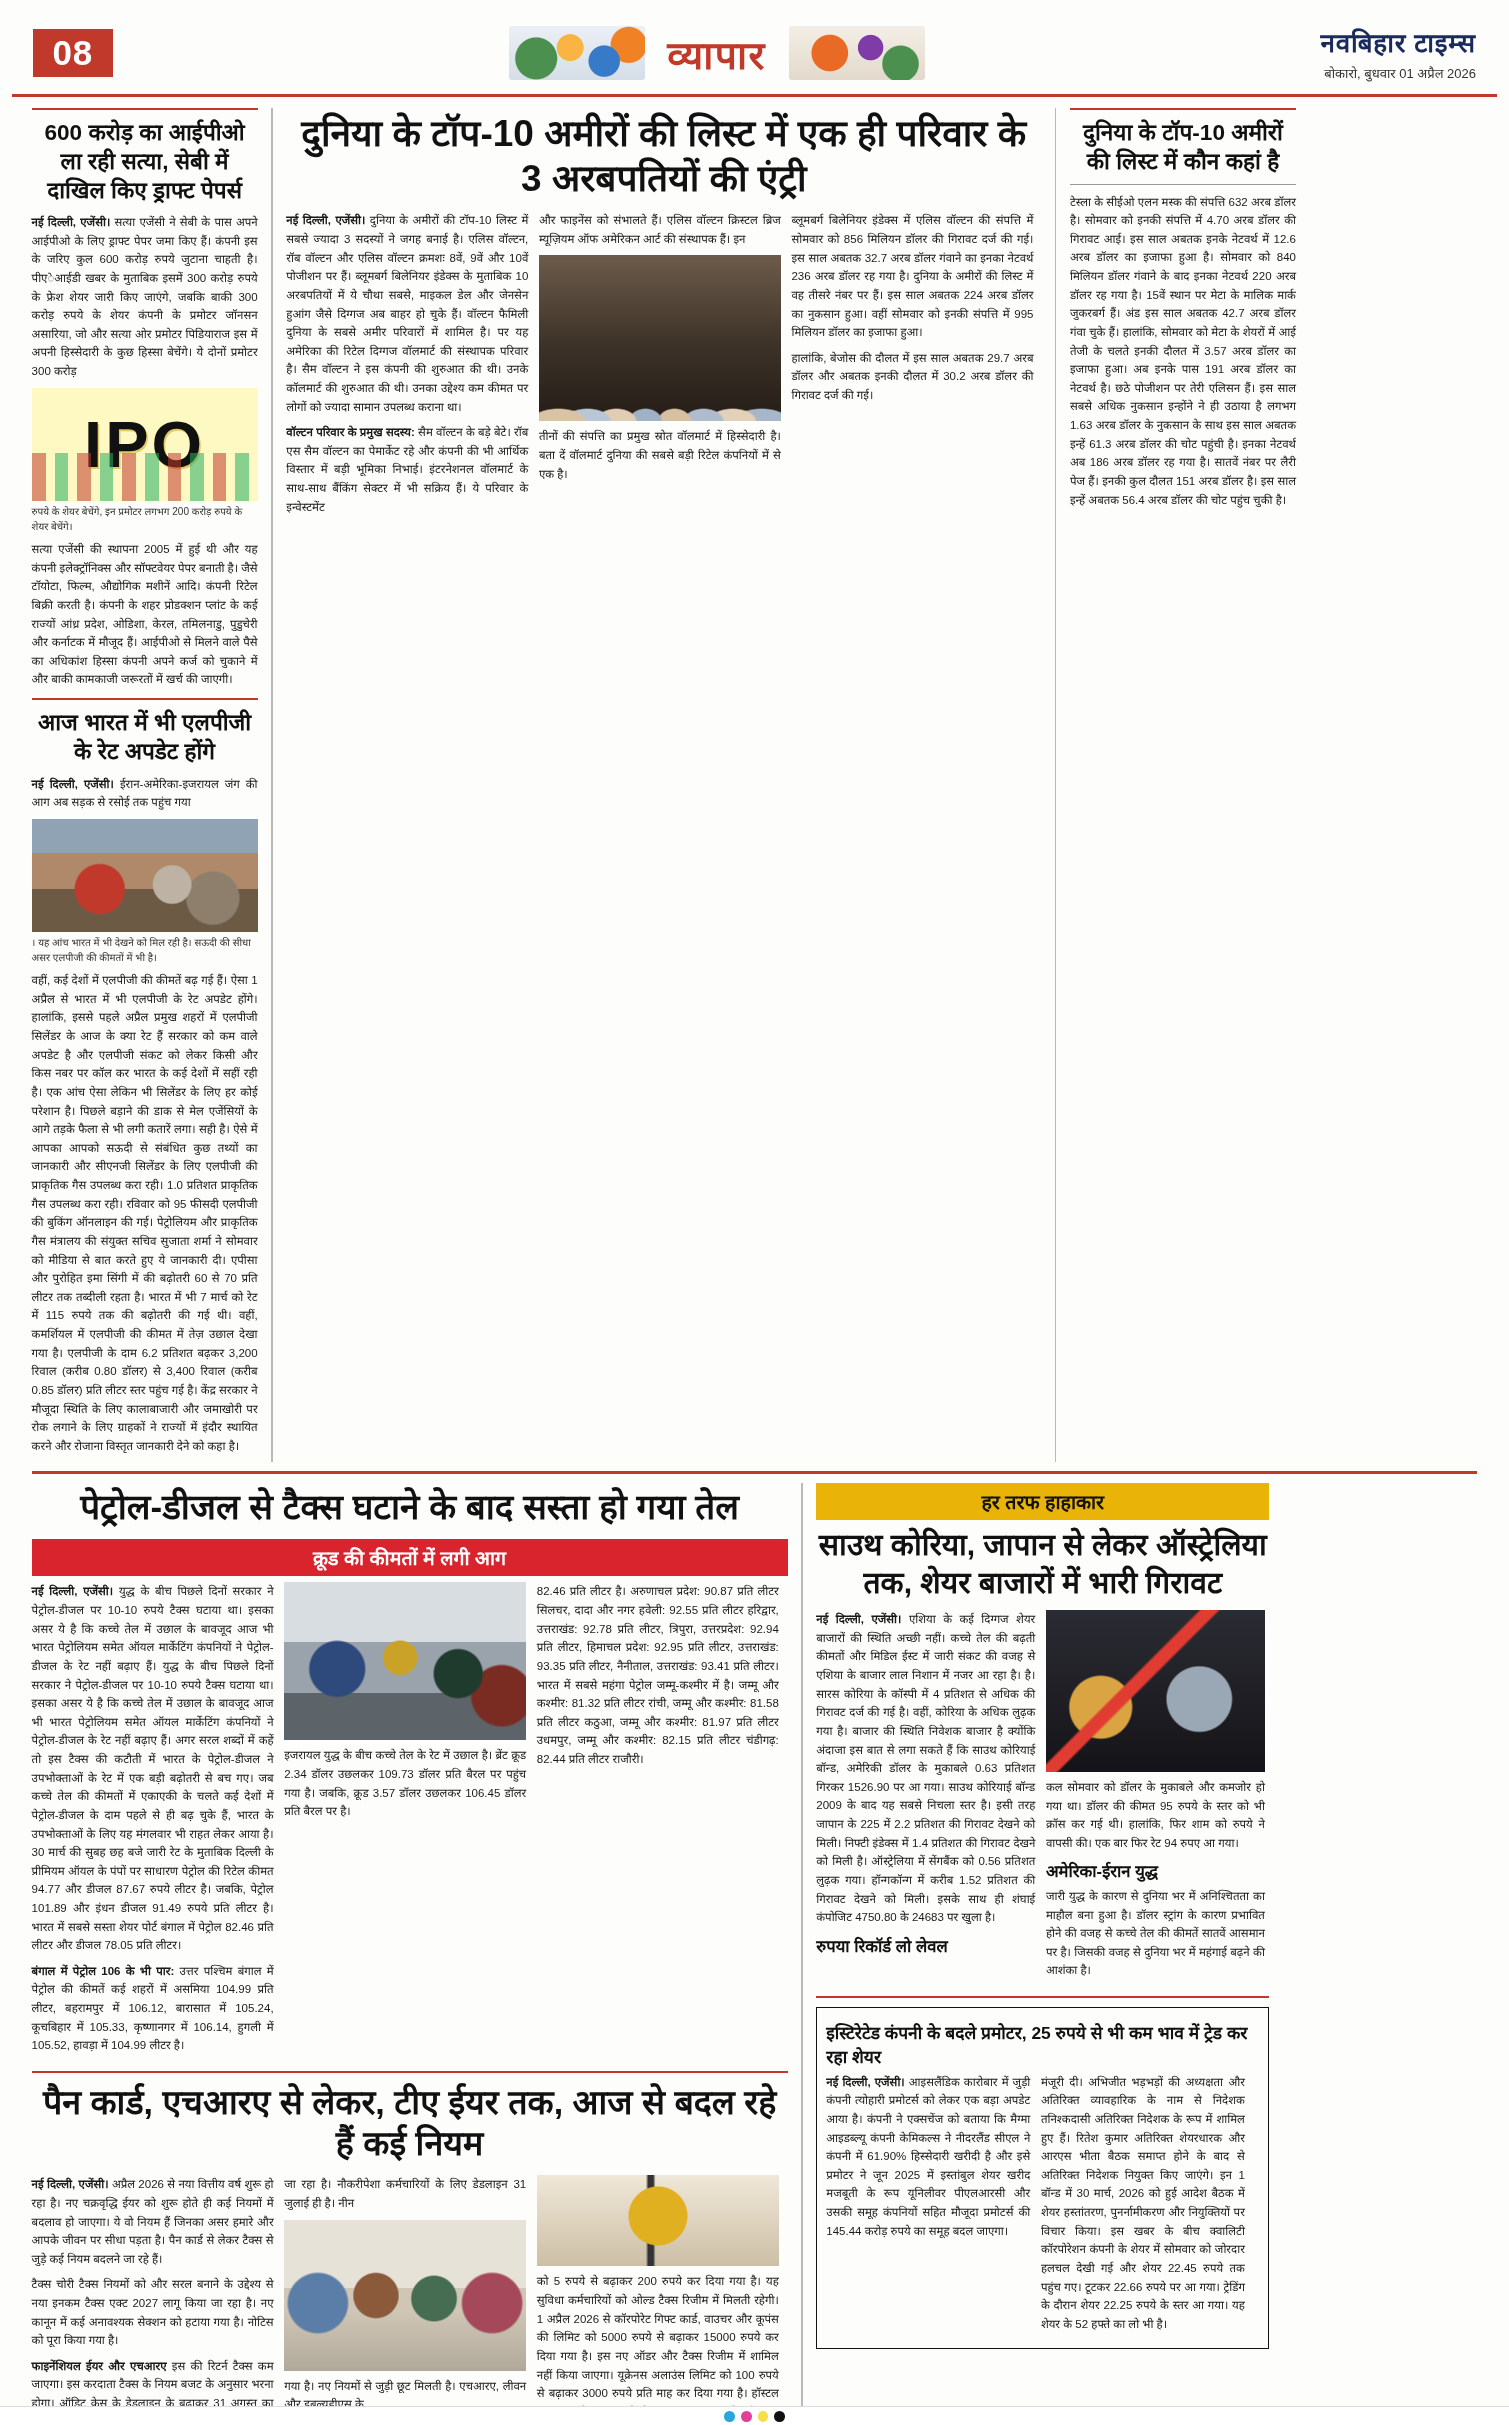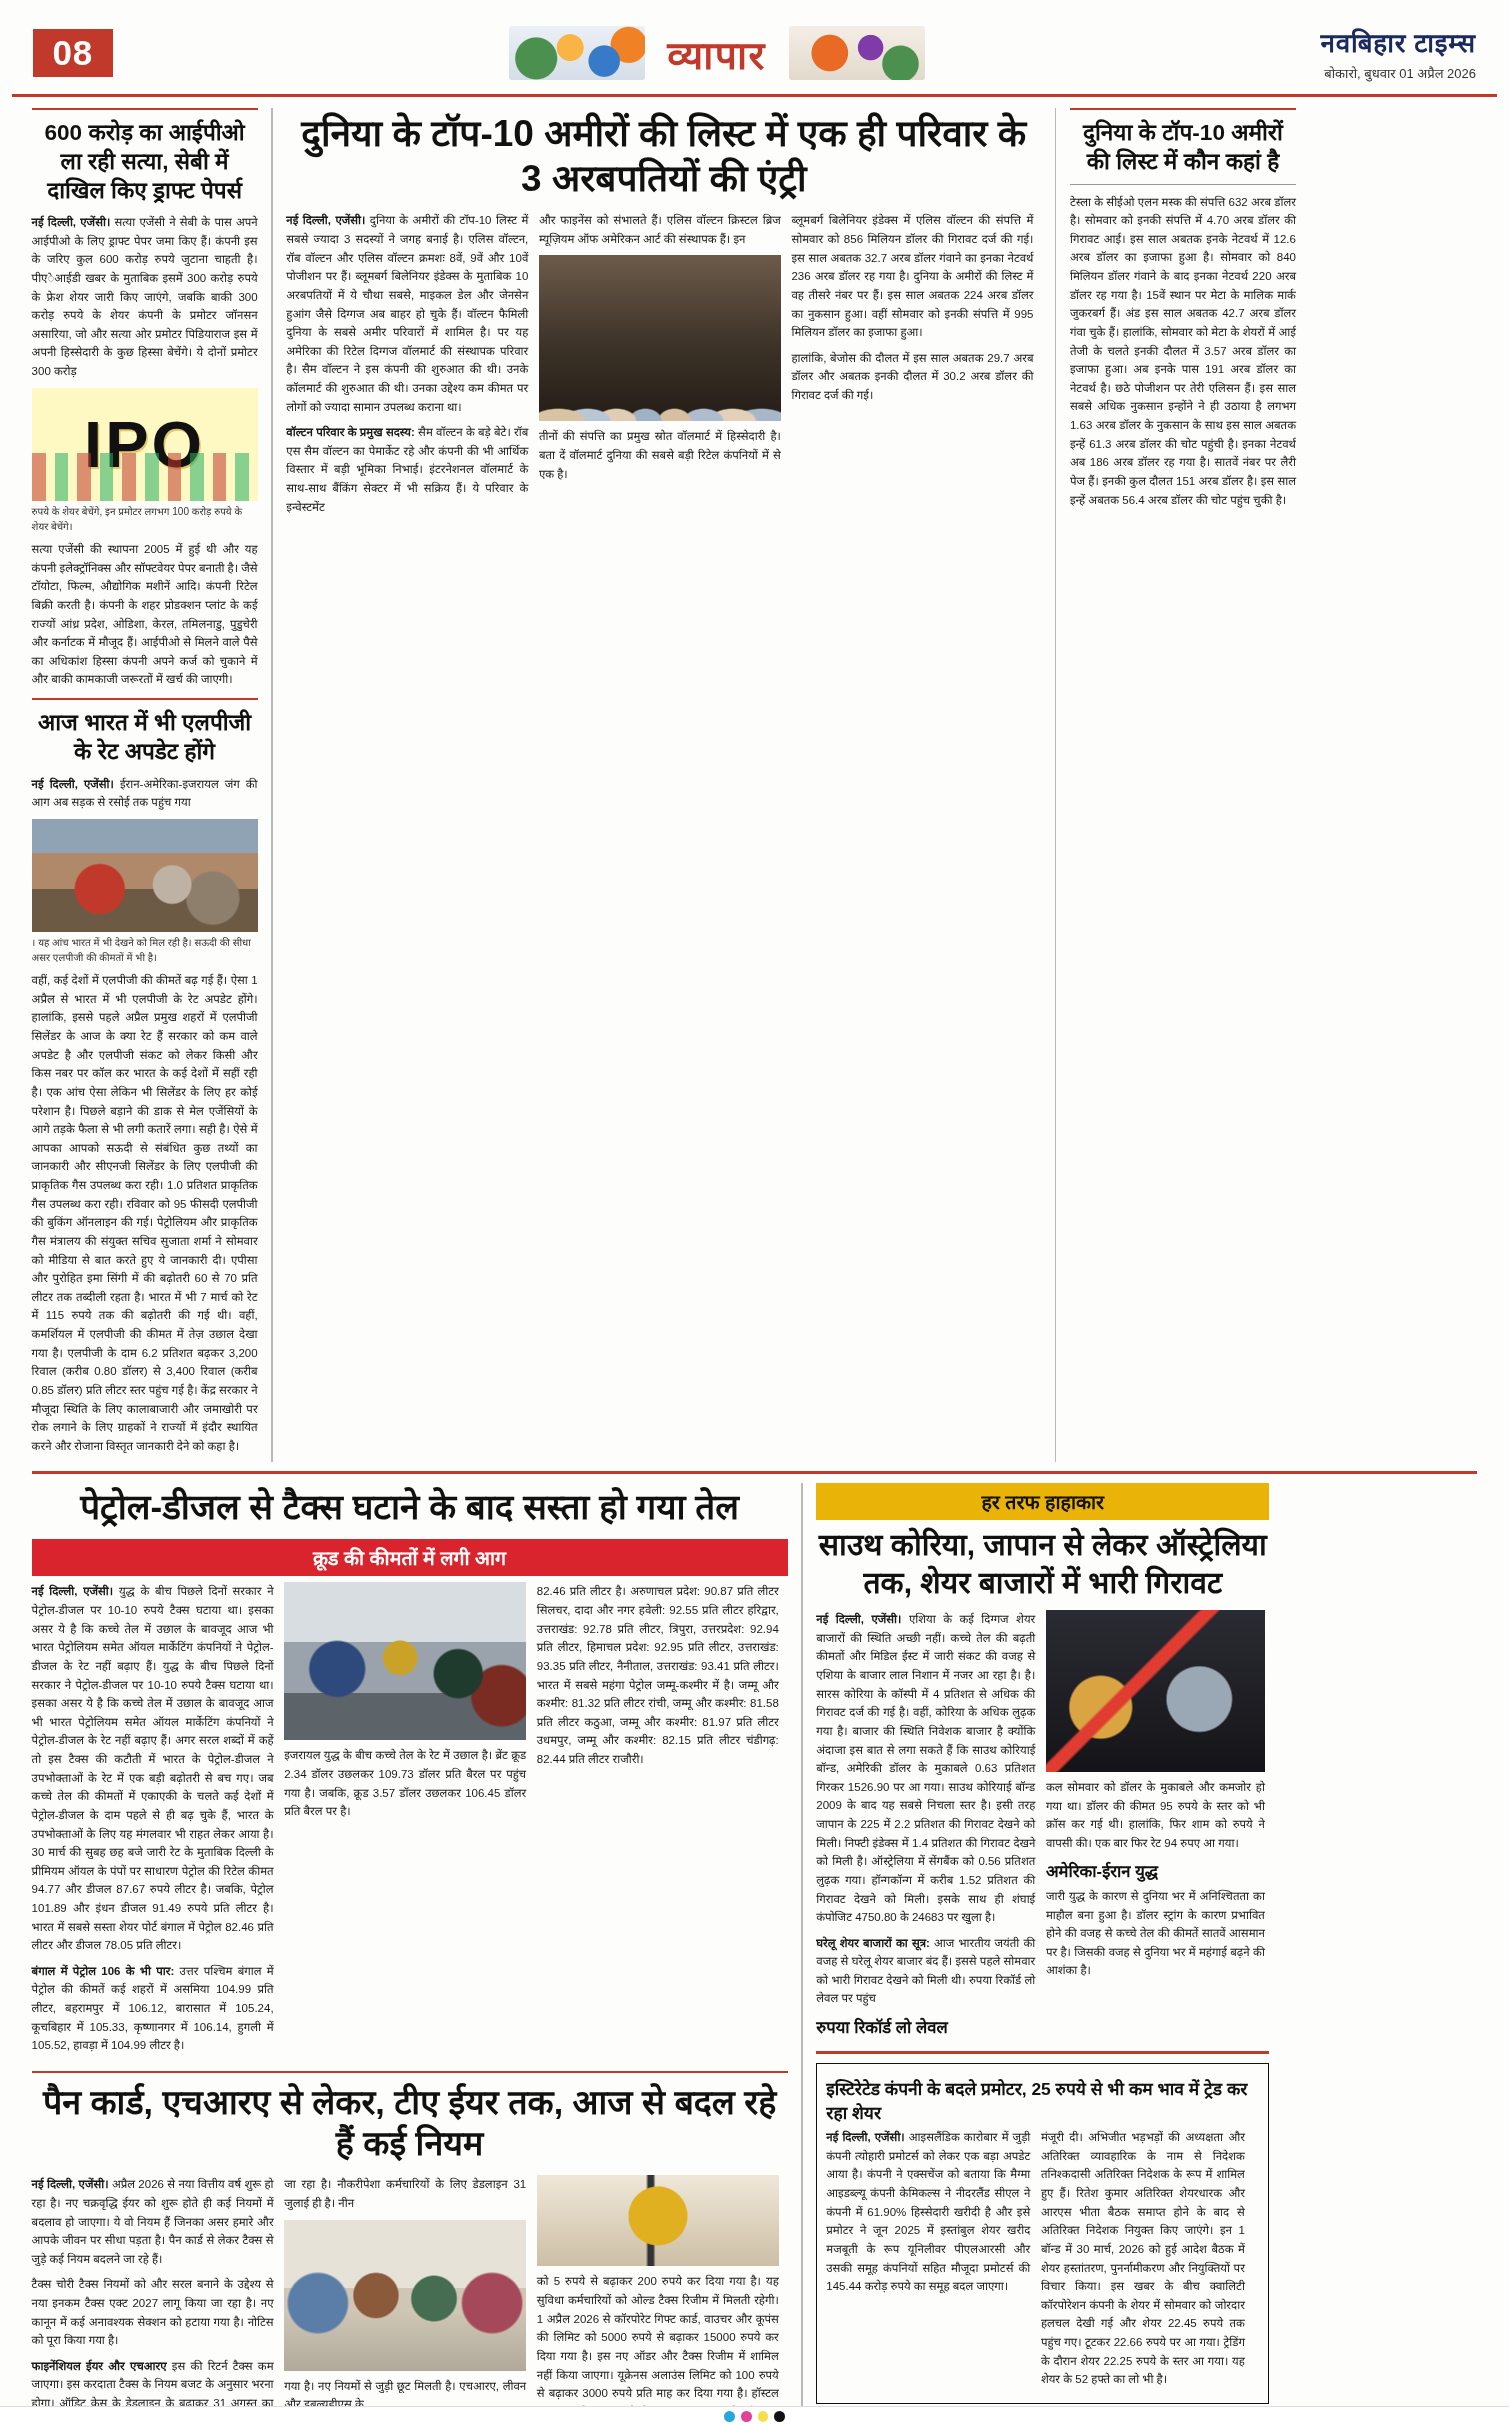--- a/index.html
+++ b/index.html
@@ -240,21 +240,21 @@
         <div class="hr-thick" style="margin-top:0;"></div>
         <div class="sidehead">600 करोड़ का आईपीओ ला रही सत्या, सेबी में दाखिल किए ड्राफ्ट पेपर्स</div>
         <p class="txt">
           <span class="dateline">नई दिल्ली, एजेंसी।</span>
           <span>सत्या एजेंसी ने सेबी के पास अपने आईपीओ के लिए ड्राफ्ट पेपर जमा किए हैं। कंपनी इस के जरिए कुल 600 करोड़ रुपये जुटाना चाहती है। पीएेआईडी खबर के मुताबिक इसमें 300 करोड़ रुपये के फ्रेश शेयर जारी किए जाएंगे, जबकि बाकी 300 करोड़ रुपये के शेयर कंपनी के प्रमोटर जॉनसन असारिया, जो और सत्या ओर प्रमोटर पिडियाराज इस में अपनी हिस्सेदारी के कुछ हिस्सा बेचेंगे। ये दोनों प्रमोटर 300 करोड़</span>
         </p>
         <div class="photo ph-ipo" style="height:113px;">
           <div class="ipo-word">IPO</div>
           <div class="ipo-bars"></div>
         </div>
-        <div class="caption">रुपये के शेयर बेचेंगे, इन प्रमोटर लगभग 100 करोड़ रुपये के शेयर बेचेंगे।</div>
+        <div class="caption">रुपये के शेयर बेचेंगे, इन प्रमोटर लगभग 200 करोड़ रुपये के शेयर बेचेंगे।</div>
         <p class="txt">सत्या एजेंसी की स्थापना 2005 में हुई थी और यह कंपनी इलेक्ट्रॉनिक्स और सॉफ्टवेयर पेपर बनाती है। जैसे टॉयोटा, फिल्म, औद्योगिक मशीनें आदि। कंपनी रिटेल बिक्री करती है। कंपनी के शहर प्रोडक्शन प्लांट के कई राज्यों आंध्र प्रदेश, ओडिशा, केरल, तमिलनाडु, पुडुचेरी और कर्नाटक में मौजूद हैं। आईपीओ से मिलने वाले पैसे का अधिकांश हिस्सा कंपनी अपने कर्ज को चुकाने में और बाकी कामकाजी जरूरतों में खर्च की जाएगी।</p>
 
         <div class="hr-thick"></div>
         <div class="sidehead">आज भारत में भी एलपीजी के रेट अपडेट होंगे</div>
         <p class="txt">
           <span class="dateline">नई दिल्ली, एजेंसी।</span>
           <span>ईरान-अमेरिका-इजरायल जंग की आग अब सड़क से रसोई तक पहुंच गया</span>
         </p>
         <div class="photo ph-lpg" style="height:113px;"></div>
         <div class="caption">। यह आंच भारत में भी देखने को मिल रही है। सऊदी की सीधा असर एलपीजी की कीमतों में भी है।</div>
@@ -356,24 +356,20 @@
       <div class="rule-v"></div>
 
       <div class="col" style="width:453px;">
         <div class="kicker yellow" style="margin-top:0;">हर तरफ हाहाकार</div>
         <h2 class="headline2">साउथ कोरिया, जापान से लेकर ऑस्ट्रेलिया तक, शेयर बाजारों में भारी गिरावट</h2>
         <div class="row" style="gap:10.6px;">
           <div style="width:219px;">
             <p class="txt">
               <span class="dateline">नई दिल्ली, एजेंसी।</span>
               <span>एशिया के कई दिग्गज शेयर बाजारों की स्थिति अच्छी नहीं। कच्चे तेल की बढ़ती कीमतों और मिडिल ईस्ट में जारी संकट की वजह से एशिया के बाजार लाल निशान में नजर आ रहा है। है। सारस कोरिया के कॉस्पी में 4 प्रतिशत से अधिक की गिरावट दर्ज की गई है। वहीं, कोरिया के अधिक लुढ़क गया है। बाजार की स्थिति निवेशक बाजार है क्योंकि अंदाजा इस बात से लगा सकते हैं कि साउथ कोरियाई बॉन्ड, अमेरिकी डॉलर के मुकाबले 0.63 प्रतिशत गिरकर 1526.90 पर आ गया। साउथ कोरियाई बॉन्ड 2009 के बाद यह सबसे निचला स्तर है। इसी तरह जापान के 225 में 2.2 प्रतिशत की गिरावट देखने को मिली। निफ्टी इंडेक्स में 1.4 प्रतिशत की गिरावट देखने को मिली है। ऑस्ट्रेलिया में सेंगबैंक को 0.56 प्रतिशत लुढ़क गया। हॉन्गकॉन्ग में करीब 1.52 प्रतिशत की गिरावट देखने को मिली। इसके साथ ही शंघाई कंपोजिट 4750.80 के 24683 पर खुला है।</span>
-            </p>
-            <p class="txt">
-              <span class="dateline">घरेलू शेयर बाजारों का सूत्र:</span>
-              <span>आज भारतीय जयंती की वजह से घरेलू शेयर बाजार बंद हैं। इससे पहले सोमवार को भारी गिरावट देखने को मिली थी। रुपया रिकॉर्ड लो लेवल पर पहुंच</span>
             </p>
             <div class="small-head">रुपया रिकॉर्ड लो लेवल</div>
           </div>
           <div style="width:219px;">
             <div class="photo ph-crash" style="height:162px;margin-bottom:6px;"></div>
             <p class="txt">कल सोमवार को डॉलर के मुकाबले और कमजोर हो गया था। डॉलर की कीमत 95 रुपये के स्तर को भी क्रॉस कर गई थी। हालांकि, फिर शाम को रुपये ने वापसी की। एक बार फिर रेट 94 रुपए आ गया।</p>
             <div class="small-head">अमेरिका-ईरान युद्ध</div>
             <p class="txt">जारी युद्ध के कारण से दुनिया भर में अनिश्चितता का माहौल बना हुआ है। डॉलर स्ट्रांग के कारण प्रभावित होने की वजह से कच्चे तेल की कीमतें सातवें आसमान पर है। जिसकी वजह से दुनिया भर में महंगाई बढ़ने की आशंका है।</p>
           </div>
         </div>

